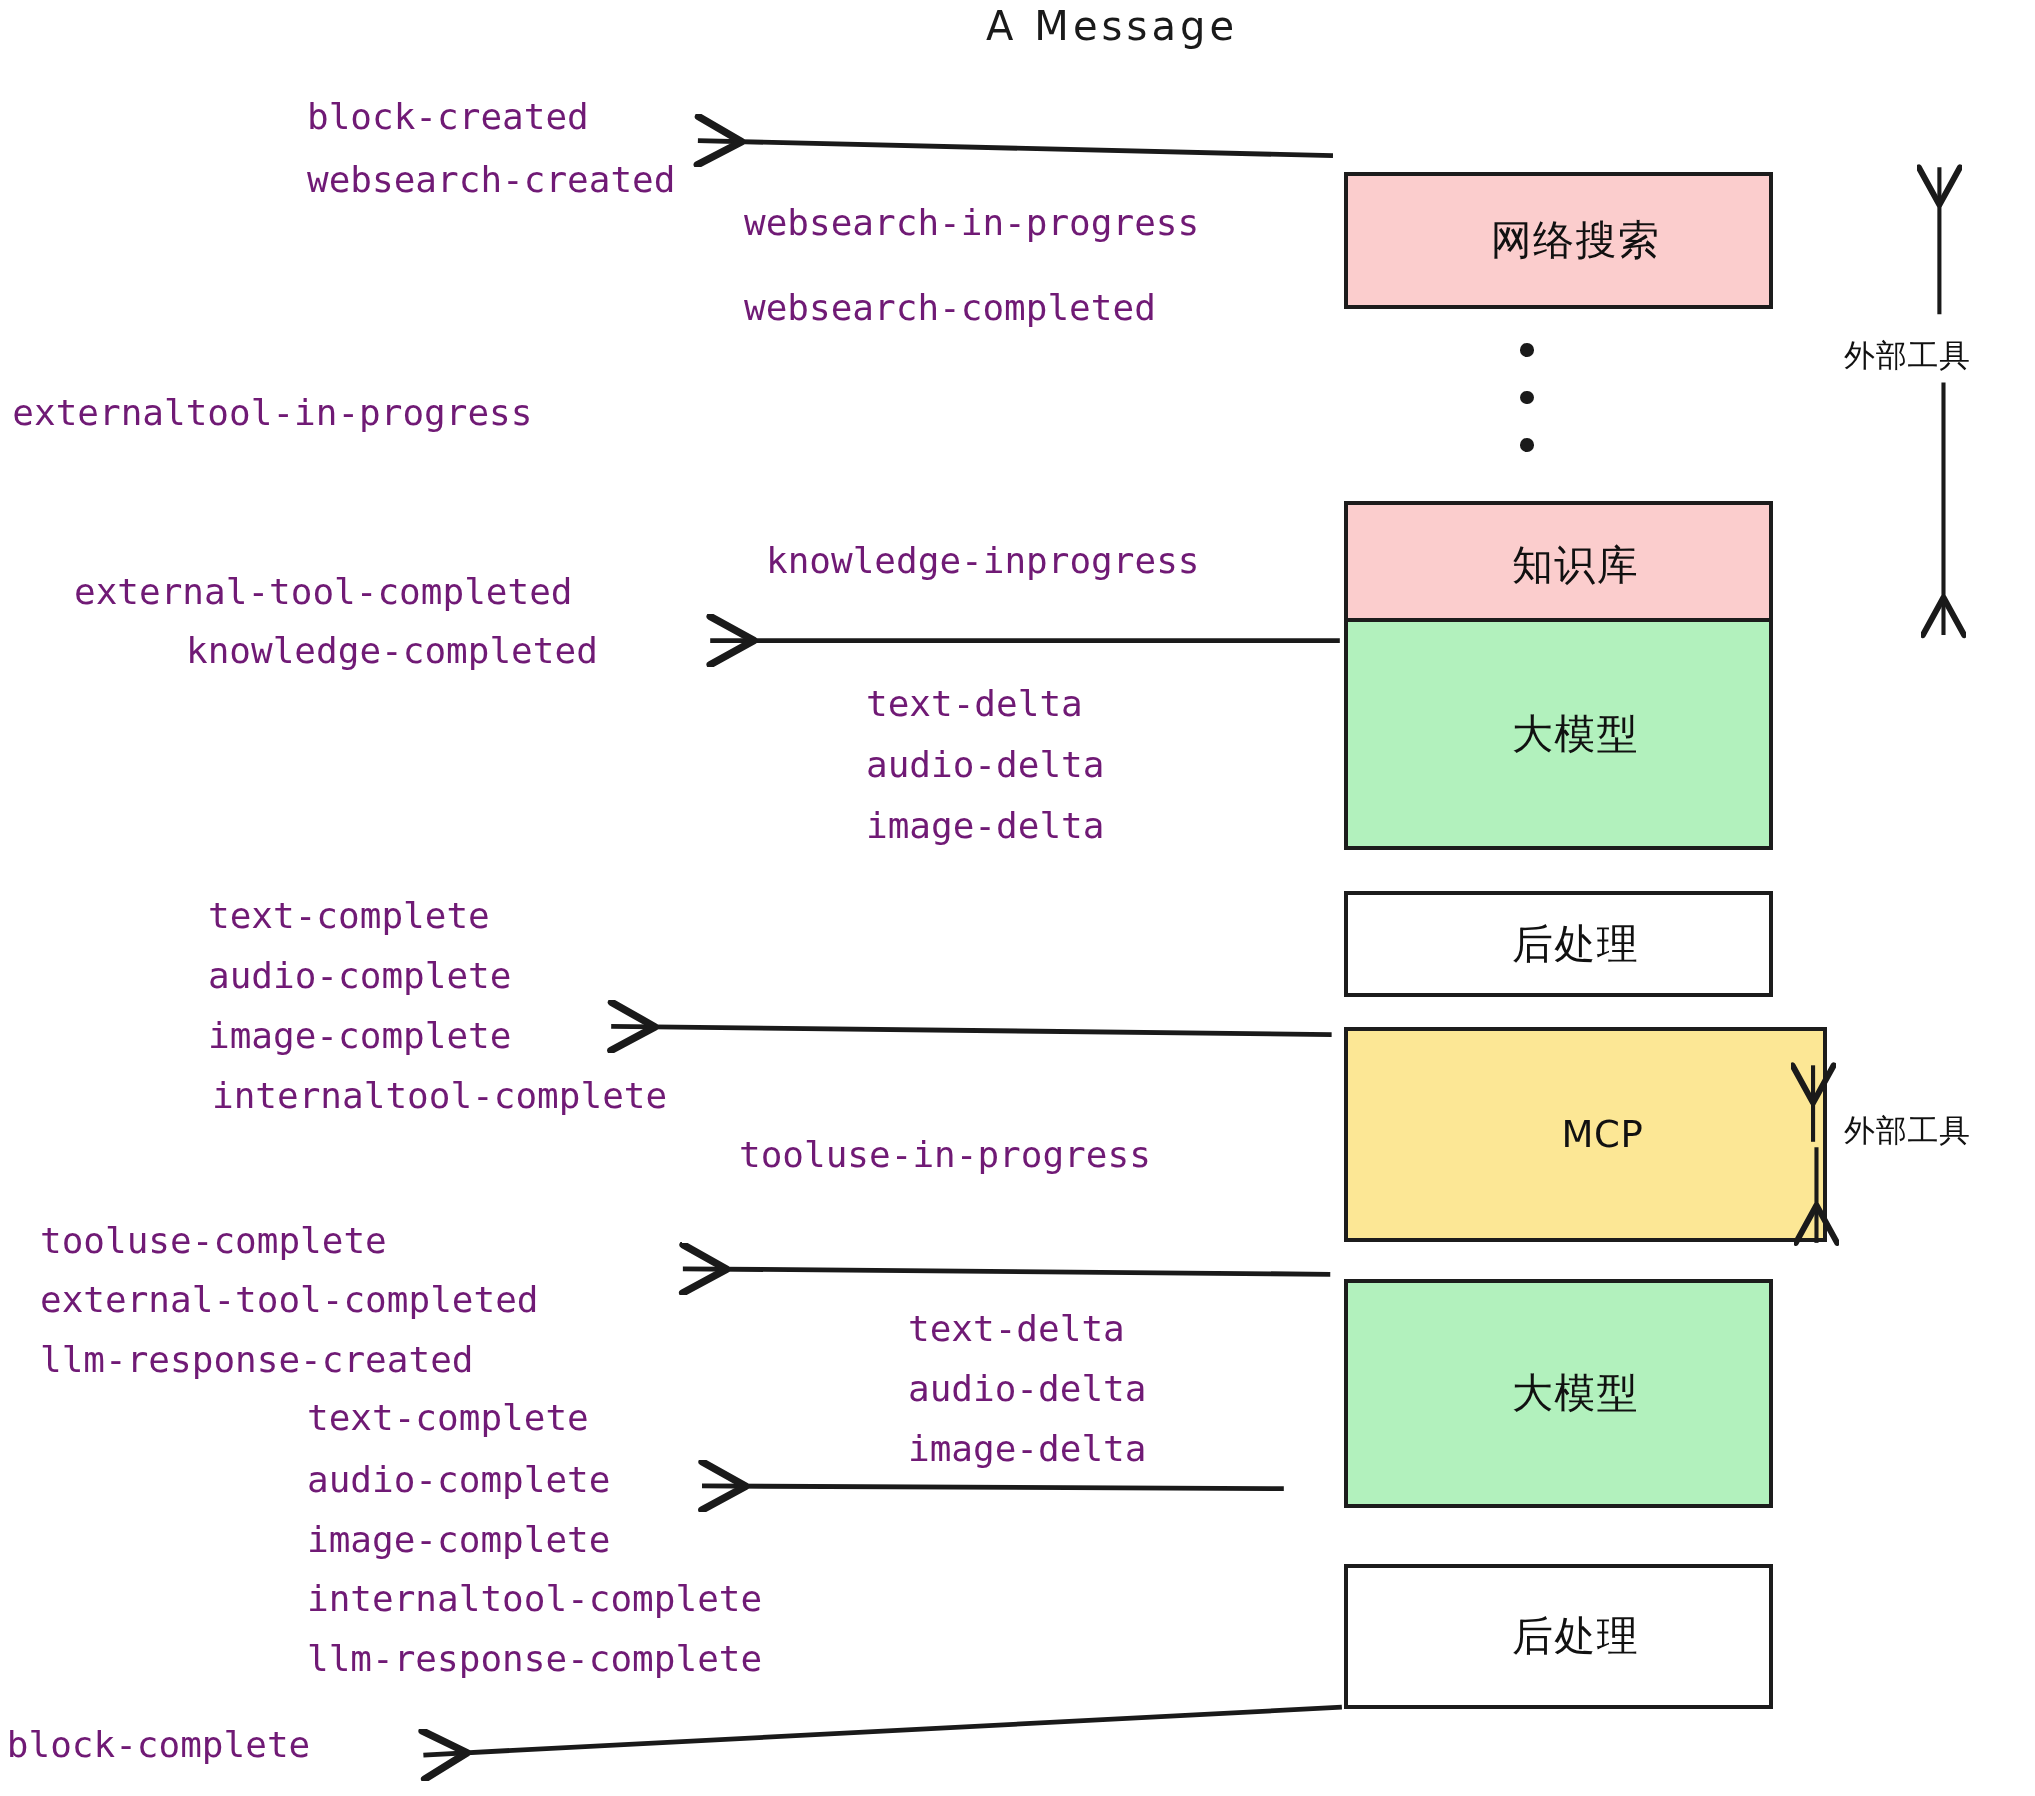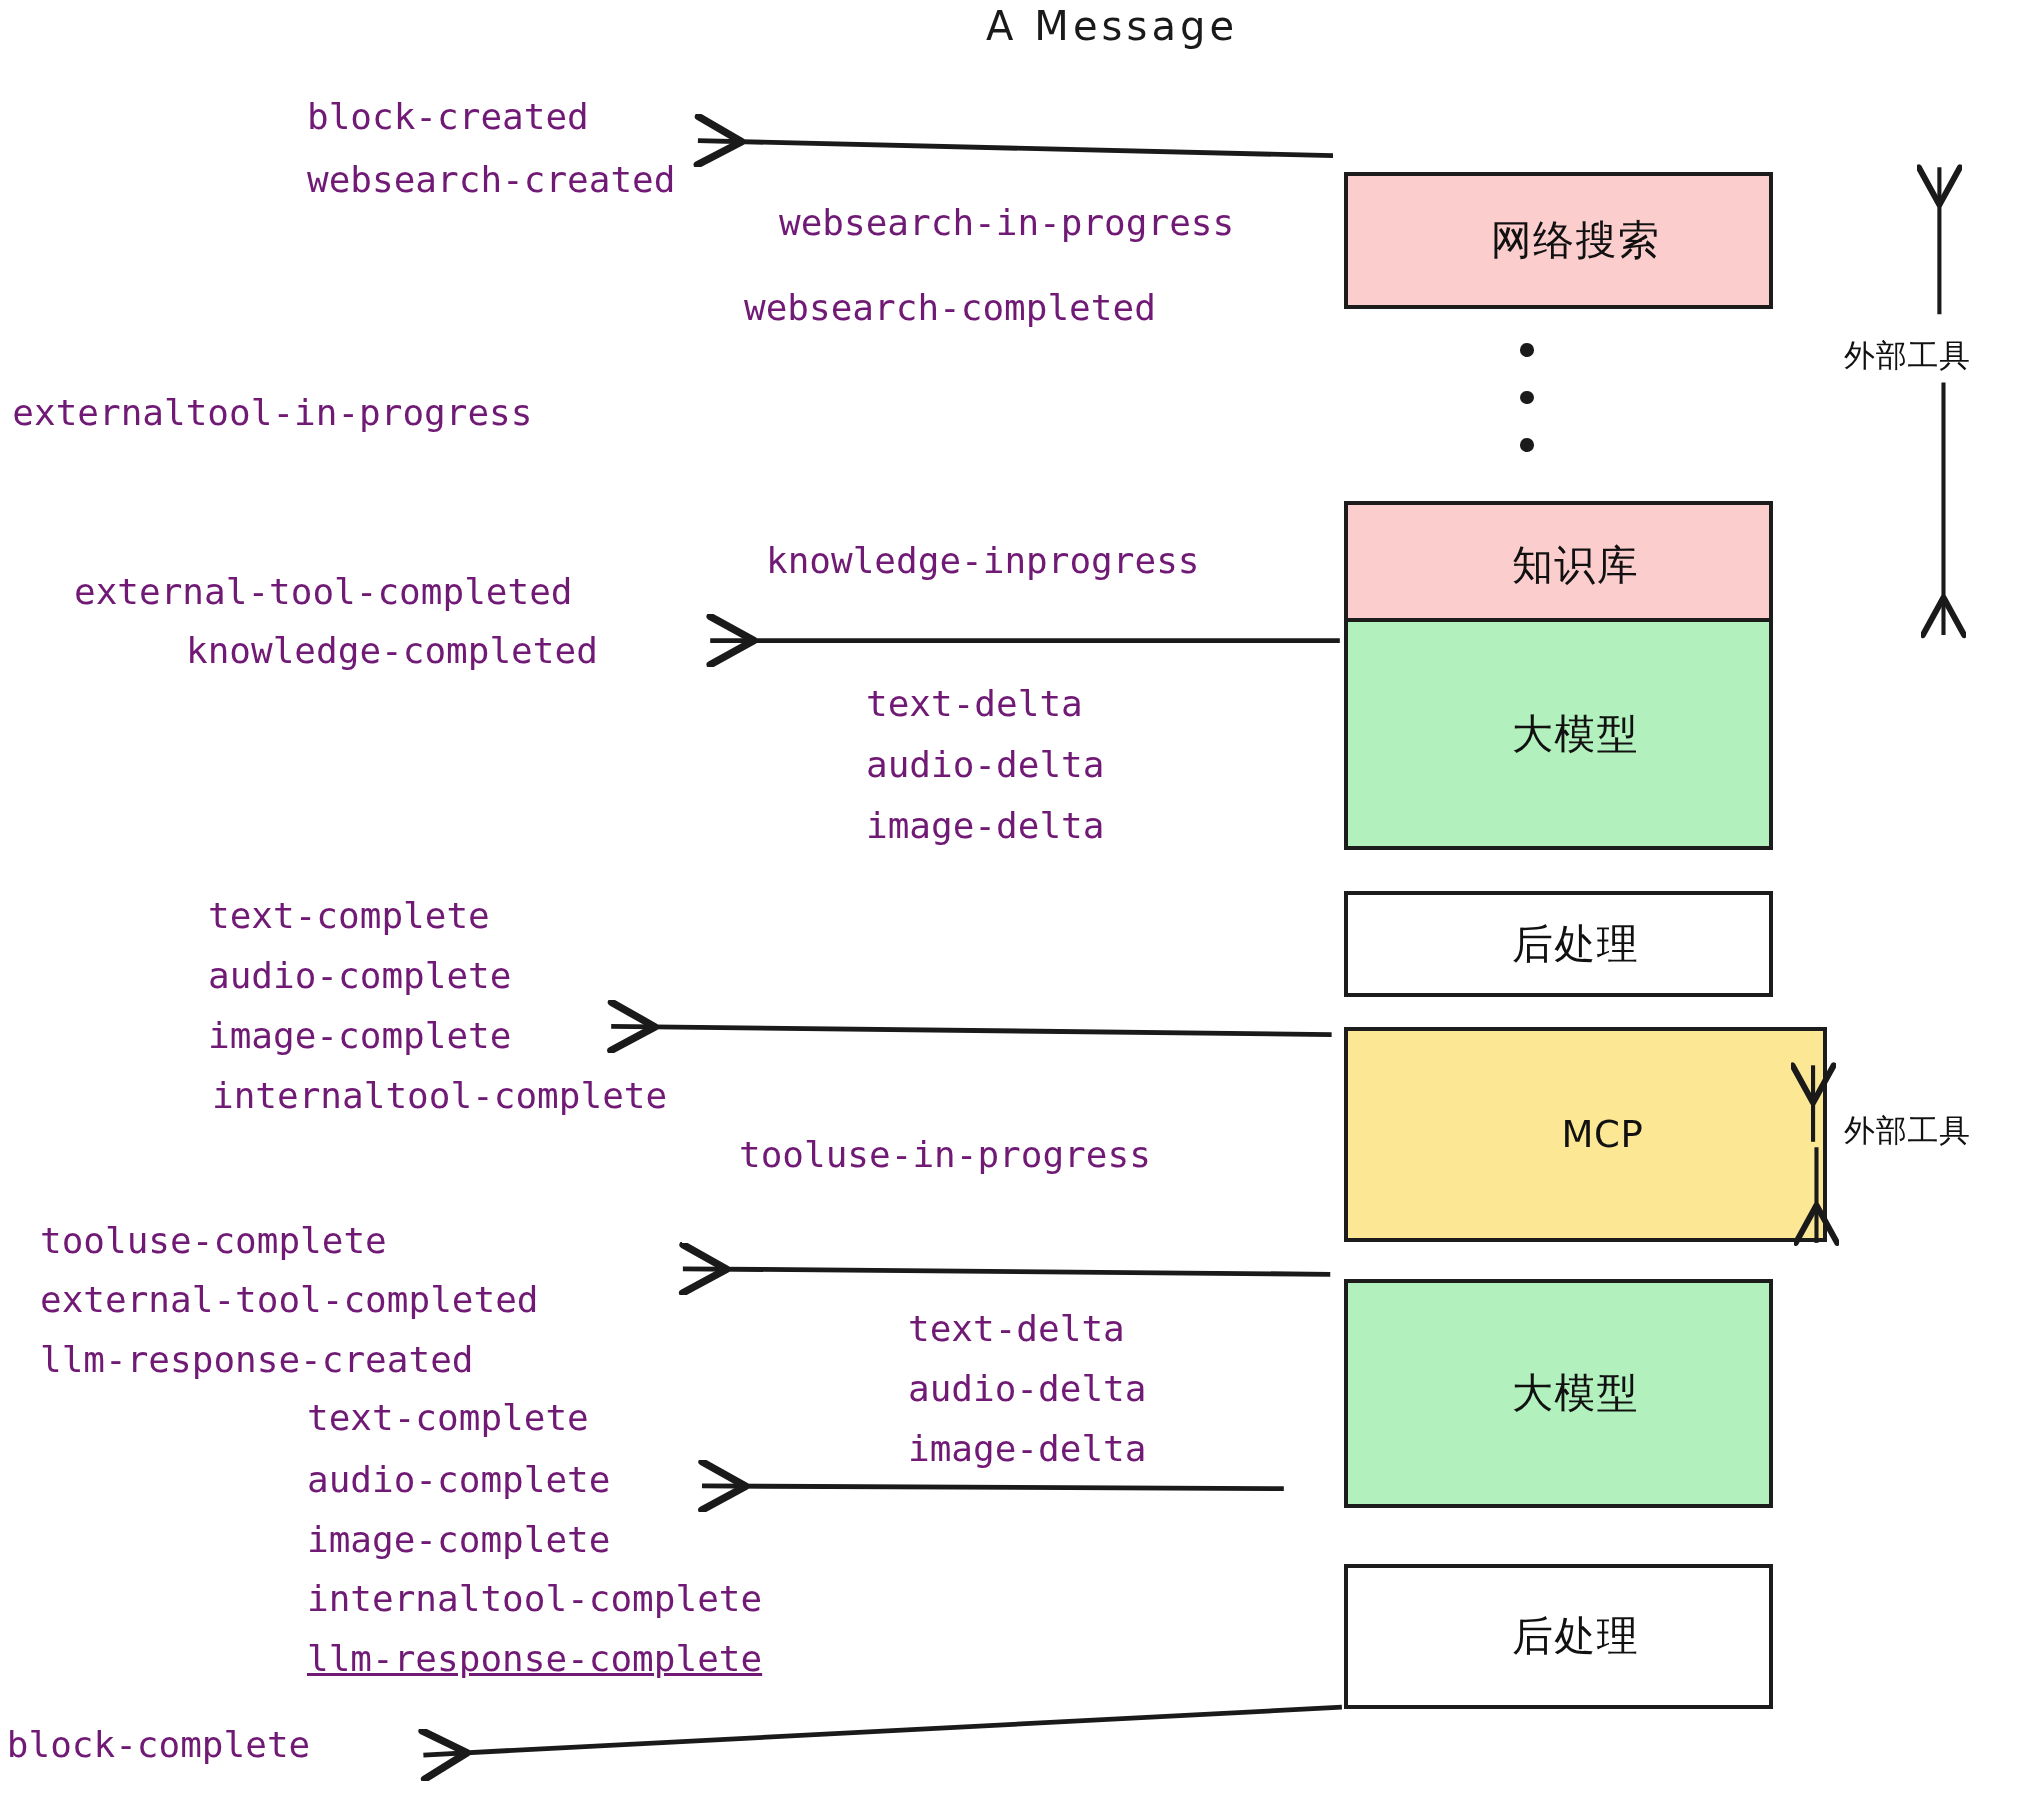--- a/index.html
+++ b/index.html
@@ -96,21 +96,21 @@
 </style>
 </head>
 <body>
 
 <div id="stage">
 
   <div class="title" style="left:986px; top:2.7px;text-align:right;">A Message</div>
 
   <div class="evt" style="left:307px;  top:99px;">block-created</div>
   <div class="evt" style="left:307px;  top:162px;">websearch-created</div>
-  <div class="evt" style="left:744px; top:205px;margin-left:35px;">websearch-in-progress</div>
+  <div class="evt" style="left:744px; top:205px;">websearch-in-progress</div>
   <div class="evt" style="left:744px; top:290px;">websearch-completed</div>
   <div class="evt" style="left:12.3px;   top:395px;">externaltool-in-progress</div>
   <div class="evt" style="left:766px; top:543px;">knowledge-inprogress</div>
   <div class="evt" style="left:74px;  top:574px;">external-tool-completed</div>
   <div class="evt" style="left:186px;  top:633px;">knowledge-completed</div>
   <div class="evt" style="left:866px; top:686px;">text-delta</div>
   <div class="evt" style="left:866px; top:747px;">audio-delta</div>
   <div class="evt" style="left:866px; top:808px;">image-delta</div>
 
   <div class="evt" style="left:208px;  top:898px;">text-complete</div>
@@ -119,21 +119,21 @@
   <div class="evt" style="left:212px;  top:1078px;">internaltool-complete</div>
   <div class="evt" style="left:739px; top:1137px;">tooluse-in-progress</div>
 
   <div class="evt" style="left:40px;   top:1223px;">tooluse-complete</div>
   <div class="evt" style="left:40px;   top:1282px;">external-tool-completed</div>
   <div class="evt" style="left:40px;   top:1342px;">llm-response-created</div>
   <div class="evt" style="left:307px;  top:1400px;">text-complete</div>
   <div class="evt" style="left:307px;  top:1462px;">audio-complete</div>
   <div class="evt" style="left:307px;  top:1522px;">image-complete</div>
   <div class="evt" style="left:307px;  top:1581px;">internaltool-complete</div>
-  <div class="evt" style="left:307px;  top:1641px;text-decoration:underline;">llm-response-complete</div>
+  <div class="evt" style="left:307px;  top:1641px;">llm-response-complete</div>
 
   <div class="evt" style="left:908px; top:1311px;">text-delta</div>
   <div class="evt" style="left:908px; top:1371px;">audio-delta</div>
   <div class="evt" style="left:908px; top:1431px;">image-delta</div>
 
   <div class="evt" style="left:6.8px;   top:1727px;text-align:center;">block-complete</div>
 
   <div class="node pink" style="left:1344px; top:172px; width:429px; height:137px;">
     <span>网络搜索</span>
   </div>

